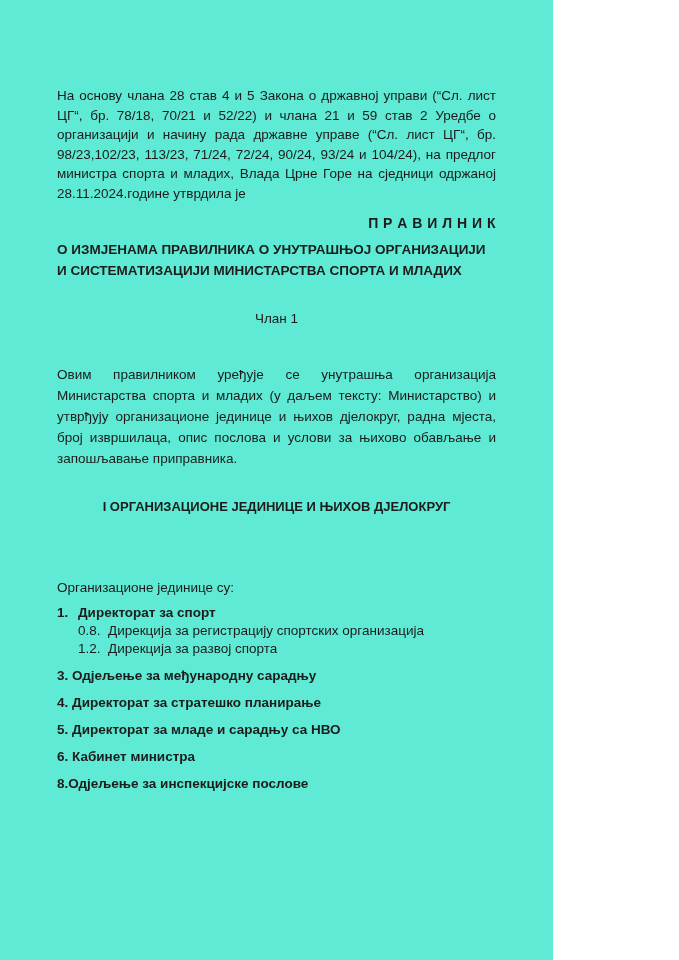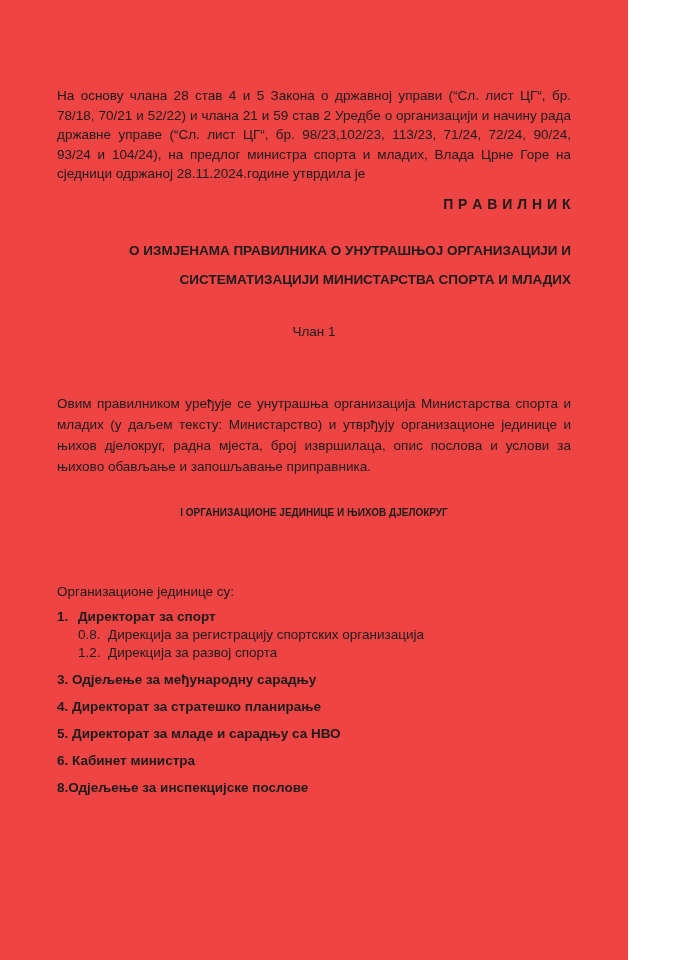--- a/index.html
+++ b/index.html
@@ -8,63 +8,63 @@
     background: #ffffff;
   }
   body {
     width: 679px;
     height: 960px;
     font-family: "Liberation Sans", "DejaVu Sans", sans-serif;
     color: #1c1c1c;
   }
   .page {
     box-sizing: border-box;
-    width: 628px;
+    width: 553px;
     height: 960px;
     padding: 86px 57px 30px 57px;
     overflow: hidden;
-    background: #ef4444;
+    background: #5eead4;
   }
   p, h1, h2, h3 {
     margin: 0;
     font-weight: normal;
   }
   .intro {
     font-size: 13.5px;
     line-height: 19.5px;
     text-align: justify;
   }
   .title {
     margin-top: 12px;
     font-size: 14px;
     font-weight: bold;
     text-align: right;
     letter-spacing: 0.5px;
   }
   .subtitle {
-    margin-top: 24px;
+    margin-top: 8px;
     font-size: 13.5px;
     font-weight: bold;
-    line-height: 29px;
-    text-align: right;
+    line-height: 21px;
+    text-align: left;
   }
   .article-heading {
     margin-top: 30px;
     font-size: 13.5px;
     text-align: center;
   }
   .body-par {
-    margin-top: 54px;
+    margin-top: 38px;
     font-size: 13.5px;
     line-height: 21px;
     text-align: justify;
   }
   .section-heading {
     margin-top: 30px;
-    font-size: 10px;
+    font-size: 13px;
     font-weight: bold;
     text-align: center;
   }
   .list-intro {
     margin-top: 66px;
     font-size: 13.5px;
   }
   .org-list {
     margin-top: 0;
   }

